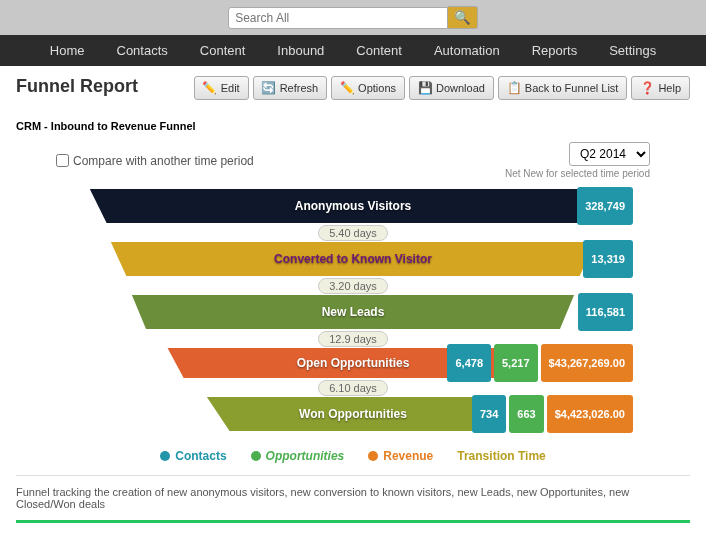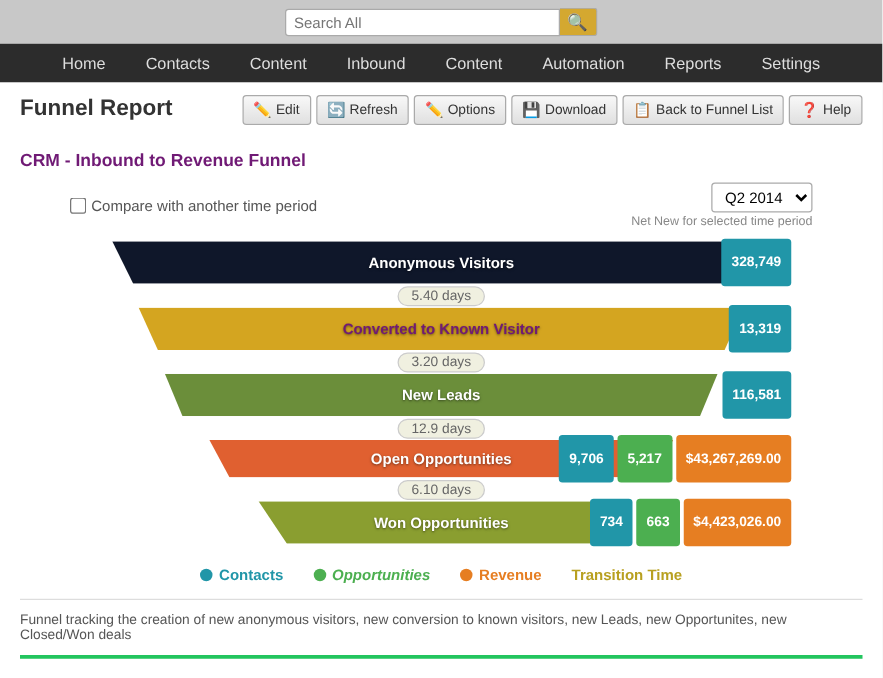--- a/index.html
+++ b/index.html
@@ -76,23 +76,23 @@
       border: 1px solid #aaa;
       border-radius: 3px;
       background: linear-gradient(to bottom, #f8f8f8, #e0e0e0);
       cursor: pointer;
       color: #333;
     }
     .toolbar-btn .btn-icon { font-size: 12px; }
 
     
     .funnel-subtitle {
-      color: #701a75;
+      color: #000000;
       font-weight: bold;
-      font-size: 14px;
+      font-size: 11px;
       margin-bottom: 10px;
     }
 
     
     .controls-row {
       display: flex;
       align-items: center;
       justify-content: space-between;
       margin-bottom: 6px;
       padding: 0 40px;
@@ -362,21 +362,21 @@
       </div>
 
       <div class="stage-row">
         <div style="position:relative; width:100%;">
           <div style="display:flex; justify-content:center;">
             <div class="funnel-bar bar-4">
               <span style="position:absolute;left:50%;transform:translateX(-50%);white-space:nowrap;font-size:12px;font-weight:bold;color:#fff;text-shadow:0 1px 2px rgba(0,0,0,0.5);">Open Opportunities</span>
             </div>
           </div>
           <div style="position:absolute;right:0;top:50%;transform:translateY(-50%);display:flex;gap:3px;">
-            <span class="val-badge val-blue">9,706</span>
+            <span class="val-badge val-blue">6,478</span>
             <span class="val-badge val-green">5,217</span>
             <span class="val-badge val-orange">$43,267,269.00</span>
           </div>
         </div>
       </div>
 
       <div class="transition-time">
         <span class="transition-badge">6.10 days</span>
       </div>
 

